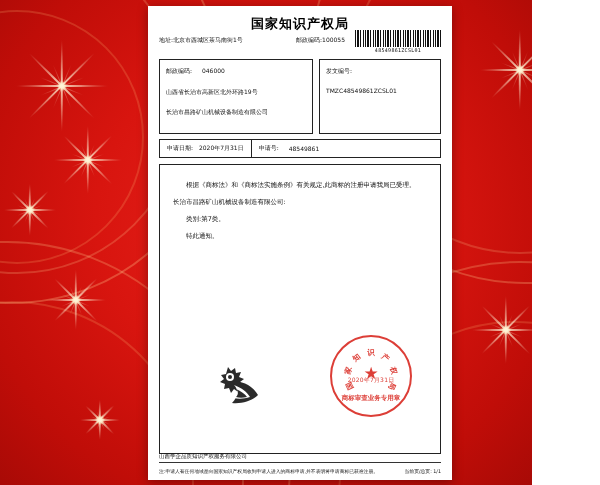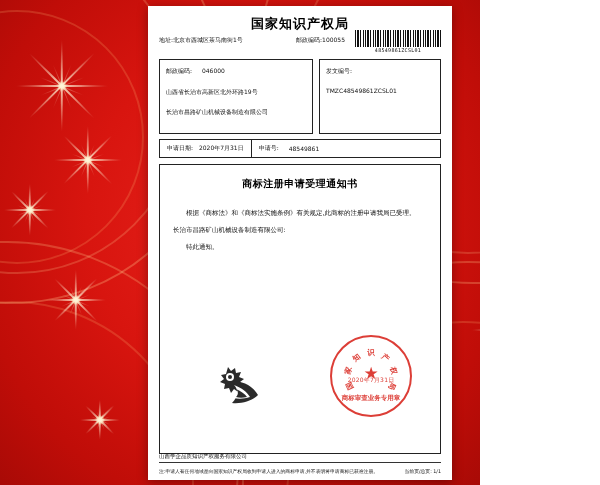--- a/index.html
+++ b/index.html
@@ -9,21 +9,21 @@
   body {
     width: 600px;
     height: 485px;
     overflow: hidden;
     font-family: "DejaVu Sans", "Liberation Sans", sans-serif;
   }
 
   
   #stage {
     position: relative;
-    width: 480px;
+    width: 532px;
     height: 485px;
     background: radial-gradient(ellipse at 50% 45%, #e8221c 0%, #d8150f 45%, #c00d08 78%, #a80a06 100%);
     overflow: hidden;
   }
   .swirl {
     position: absolute;
     border: 2px solid rgba(255, 190, 120, 0.35);
     border-radius: 50%;
     background: transparent;
   }
@@ -438,23 +438,23 @@
           <span>申请日期:</span>
           <span style="margin-left:4px;">2020年7月31日</span>
         </div>
         <div class="cell right">
           <span>申请号:</span>
           <span style="margin-left:10px;">48549861</span>
         </div>
       </div>
 
       <div class="body-box">
-        <div class="body-title">商标注册申请受理通知书</div>
         <div class="body-p indent">根据《商标法》和《商标法实施条例》有关规定,此商标的注册申请我局已受理。</div>
         <div class="body-p">长治市昌路矿山机械设备制造有限公司:</div>
+        <div class="body-p indent">类别:第7类。</div>
         <div class="body-p indent">特此通知。</div>
 
         <div class="logo-mark">
           <svg width="52" height="46" viewBox="0 0 52 46">
             <g fill="#2b2b2b">
               <path d="M14 6 l3 4 4-3 1 5 5-1 -2 5 5 2 -4 3 3 4 -5 1 0 5 -4-3 -3 4 -2-5 -5 1 1-5 -5-2 4-3 -3-4 5-1z"></path>
               <circle cx="16" cy="16" r="4" fill="#ffffff"></circle>
               <circle cx="16" cy="16" r="2" fill="#2b2b2b"></circle>
               <path d="M18 20 C28 20 38 24 44 34 C38 40 28 43 18 42 C24 36 26 28 18 20 Z"></path>
               <path d="M20 24 C28 27 33 31 36 36 C30 38 24 38 20 37 C24 33 24 28 20 24 Z" fill="#ffffff"></path>

